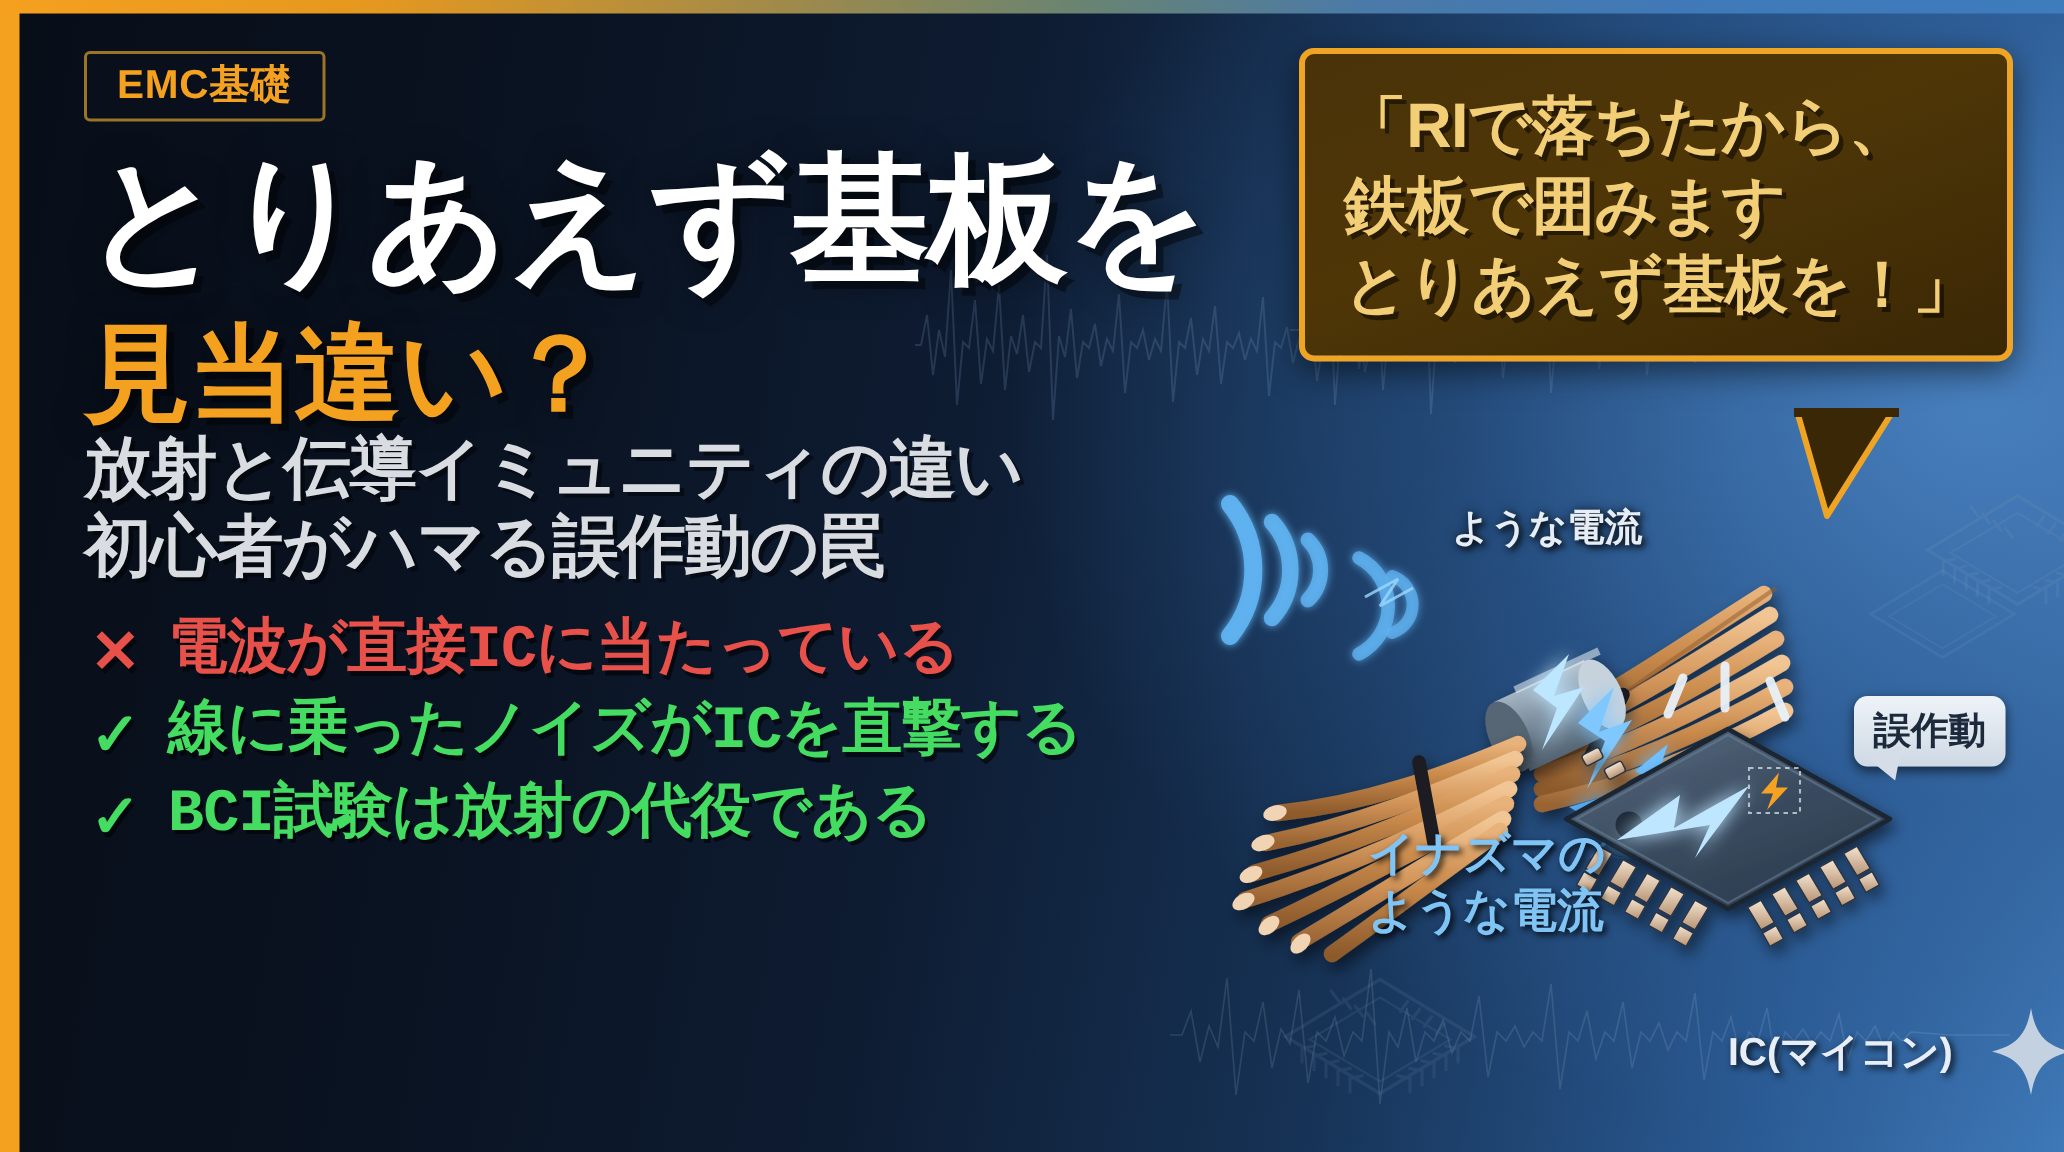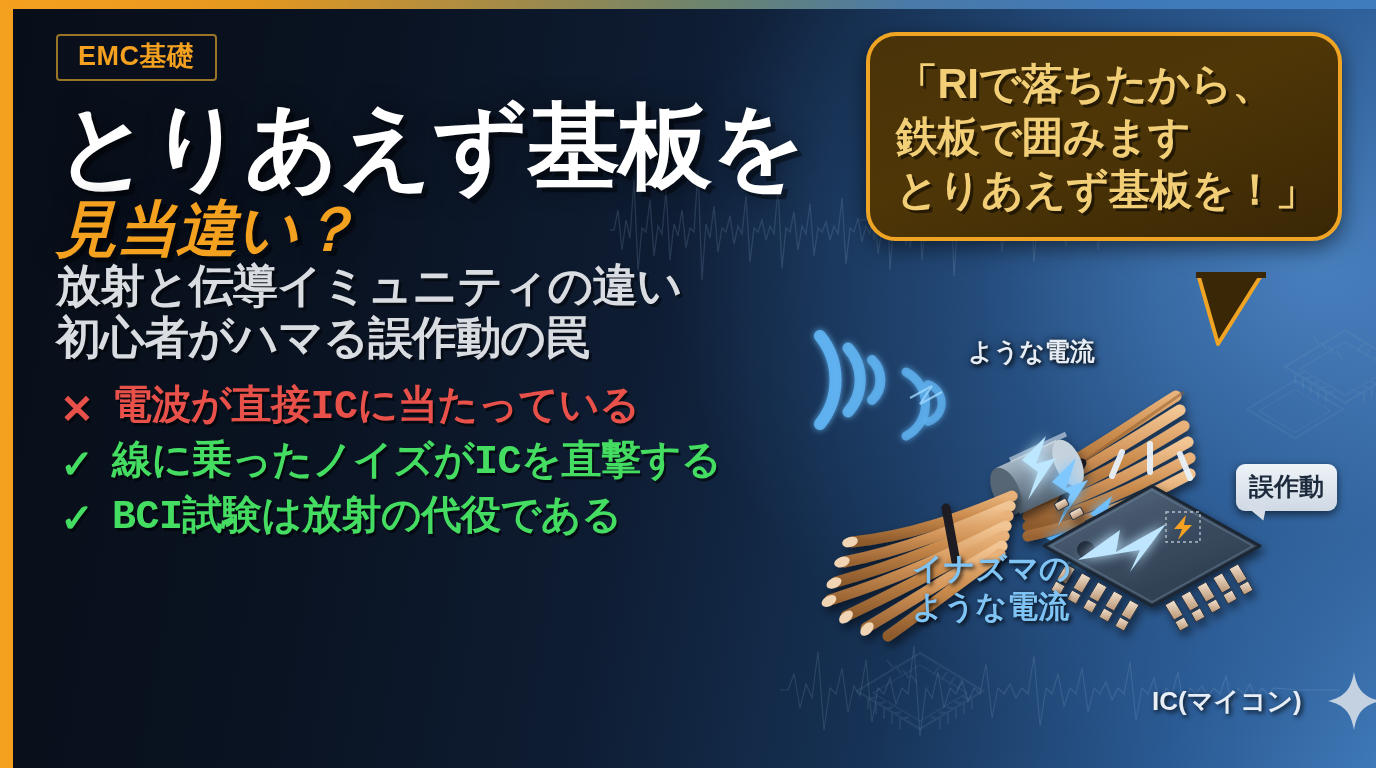--- a/index.html
+++ b/index.html
@@ -55,23 +55,22 @@
     font-weight:bold;
     line-height:1.02;
     letter-spacing:-1px;
     white-space:nowrap;
   }
   #title-1 {
     font-size:93px; color:#ffffff;
     text-shadow:5px 5px 0 rgba(0,0,0,.42), 0 0 22px rgba(0,0,0,.5);
   }
   #title-2 {
-    font-size:61px; color:#f5a120; margin-top:4px;
+    font-size:71px; color:#f5a120; margin-top:20px;
     text-shadow:5px 5px 0 rgba(0,0,0,.42), 0 0 22px rgba(0,0,0,.5);
-    font-style:italic;
   }
 
   #sub-wrap { margin-top:0; }
   .s-line {
     font-size:45px; font-weight:bold; color:#d9dde2;
     line-height:1.16; letter-spacing:-1px; white-space:nowrap;
     text-shadow:3px 3px 0 rgba(0,0,0,.45);
   }
 
   #bullets { margin-top:20px; }
@@ -95,21 +94,21 @@
   .is-good .b-mark, .is-good .b-text { color:#44dd62; }
 
   
   #bubble {
     position:absolute; right:34px; top:32px; width:476px; z-index:30;
   }
   #bubble-box {
     position:relative;
     background:linear-gradient(160deg,#4a3309 0%, #4e3607 45%, #3a2705 100%);
     border:4px solid #f0a424;
-    border-radius:30px;
+    border-radius:10px;
     padding:22px 22px 20px 26px;
     box-shadow:0 6px 22px rgba(0,0,0,.55);
   }
   .q-line {
     color:#f2cf76;
     font-size:42px; font-weight:bold; line-height:1.26;
     letter-spacing:-.5px; white-space:nowrap;
     text-shadow:3px 3px 0 rgba(0,0,0,.5);
   }
   #bubble-tail {

